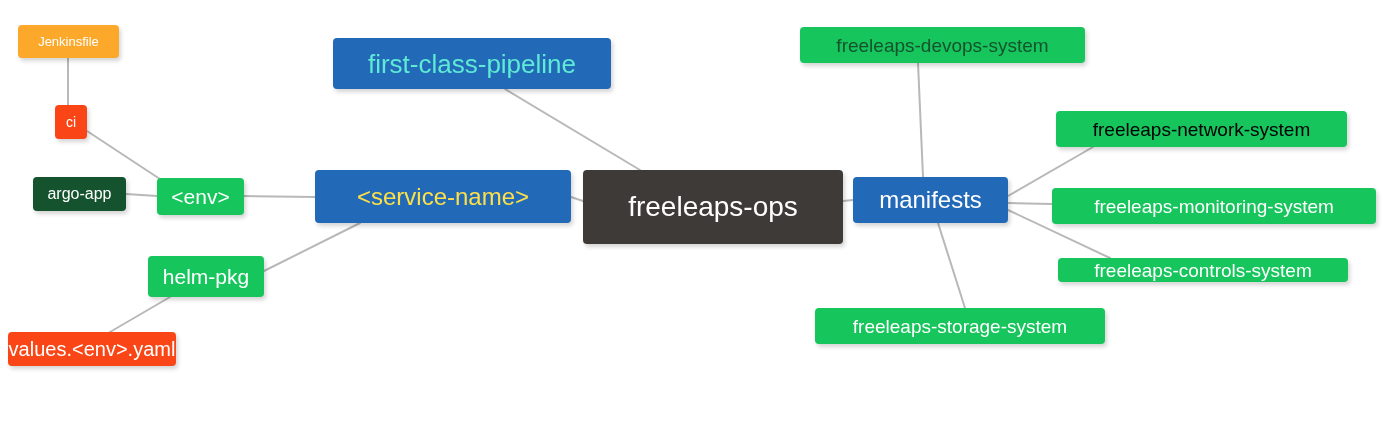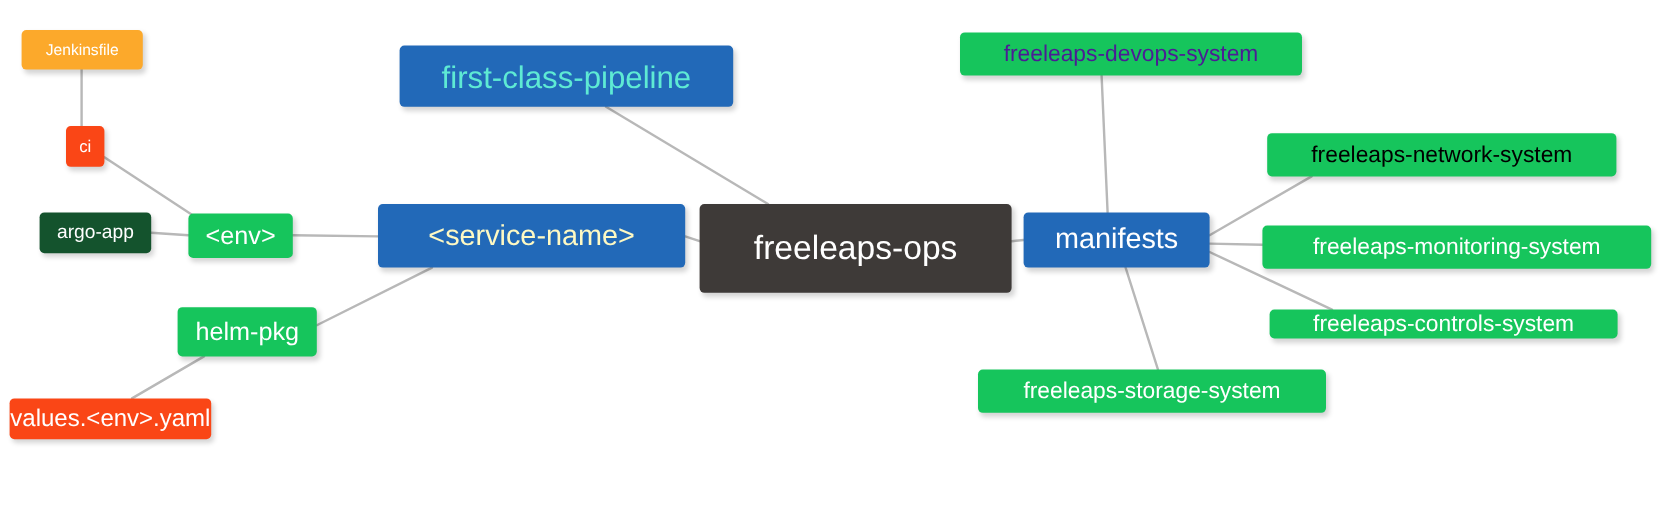--- a/index.html
+++ b/index.html
@@ -63,21 +63,21 @@
       <line x1="923" y1="177" x2="918" y2="63" stroke="#b8b8b8" stroke-width="2" stroke-linecap="round"></line>
       <line x1="1008" y1="196" x2="1093" y2="147" stroke="#b8b8b8" stroke-width="2" stroke-linecap="round"></line>
       <line x1="1008" y1="203" x2="1052" y2="204" stroke="#b8b8b8" stroke-width="2" stroke-linecap="round"></line>
       <line x1="1008" y1="210" x2="1110" y2="258" stroke="#b8b8b8" stroke-width="2" stroke-linecap="round"></line>
       <line x1="938" y1="223" x2="965" y2="308" stroke="#b8b8b8" stroke-width="2" stroke-linecap="round"></line>
     </svg>
   <div id="node-layer">
       <div class="node" style="left: 583px; top: 170px; width: 260px; height: 74px; background: rgb(62, 58, 56); font-size: 28px; color: rgb(255, 255, 255);">
         <span class="node-label">freeleaps-ops</span>
       </div>
-      <div class="node" style="left: 315px; top: 170px; width: 256px; height: 53px; background: rgb(34, 105, 184); font-size: 24px; color: #fef9c3;">
+      <div class="node" style="left: 315px; top: 170px; width: 256px; height: 53px; background: rgb(34, 105, 184); font-size: 24px; color: #fde047;">
         <span class="node-label">&lt;service-name&gt;</span>
       </div>
       <div class="node" style="left: 853px; top: 177px; width: 155px; height: 46px; background: rgb(34, 105, 184); font-size: 24px; color: rgb(255, 255, 255);">
         <span class="node-label">manifests</span>
       </div>
       <div class="node" style="left: 333px; top: 38px; width: 278px; height: 51px; background: rgb(34, 105, 184); font-size: 26px; color: #5eead4;">
         <span class="node-label">first-class-pipeline</span>
       </div>
       <div class="node" style="left: 157px; top: 178px; width: 87px; height: 37px; background: rgb(22, 197, 92); font-size: 21px; color: rgb(255, 255, 255);">
         <span class="node-label">&lt;env&gt;</span>
@@ -90,21 +90,21 @@
       </div>
       <div class="node" style="left: 33px; top: 177px; width: 93px; height: 34px; background: #14532d; font-size: 16px; color: rgb(255, 255, 255);">
         <span class="node-label">argo-app</span>
       </div>
       <div class="node" style="left: 8px; top: 332px; width: 168px; height: 34px; background: rgb(250, 70, 22); font-size: 20px; color: rgb(255, 255, 255);">
         <span class="node-label">values.&lt;env&gt;.yaml</span>
       </div>
       <div class="node" style="left: 18px; top: 25px; width: 101px; height: 33px; background: rgb(252, 169, 43); font-size: 13px; color: rgb(255, 255, 255);">
         <span class="node-label">Jenkinsfile</span>
       </div>
-      <div class="node" style="left: 800px; top: 27px; width: 285px; height: 36px; background: rgb(22, 197, 92); font-size: 19px; color: #4c1d95;">
+      <div class="node" style="left: 800px; top: 27px; width: 285px; height: 36px; background: rgb(22, 197, 92); font-size: 19px; color: #14532d;">
         <span class="node-label">freeleaps-devops-system</span>
       </div>
       <div class="node" style="left: 1056px; top: 111px; width: 291px; height: 36px; background: rgb(22, 197, 92); font-size: 19px; color: #000000;">
         <span class="node-label">freeleaps-network-system</span>
       </div>
       <div class="node" style="left: 1052px; top: 188px; width: 324px; height: 36px; background: rgb(22, 197, 92); font-size: 19px; color: rgb(255, 255, 255);">
         <span class="node-label">freeleaps-monitoring-system</span>
       </div>
       <div class="node" style="left: 1058px; top: 258px; width: 290px; height: 24px; background: rgb(22, 197, 92); font-size: 19px; color: rgb(255, 255, 255);">
         <span class="node-label">freeleaps-controls-system</span>

